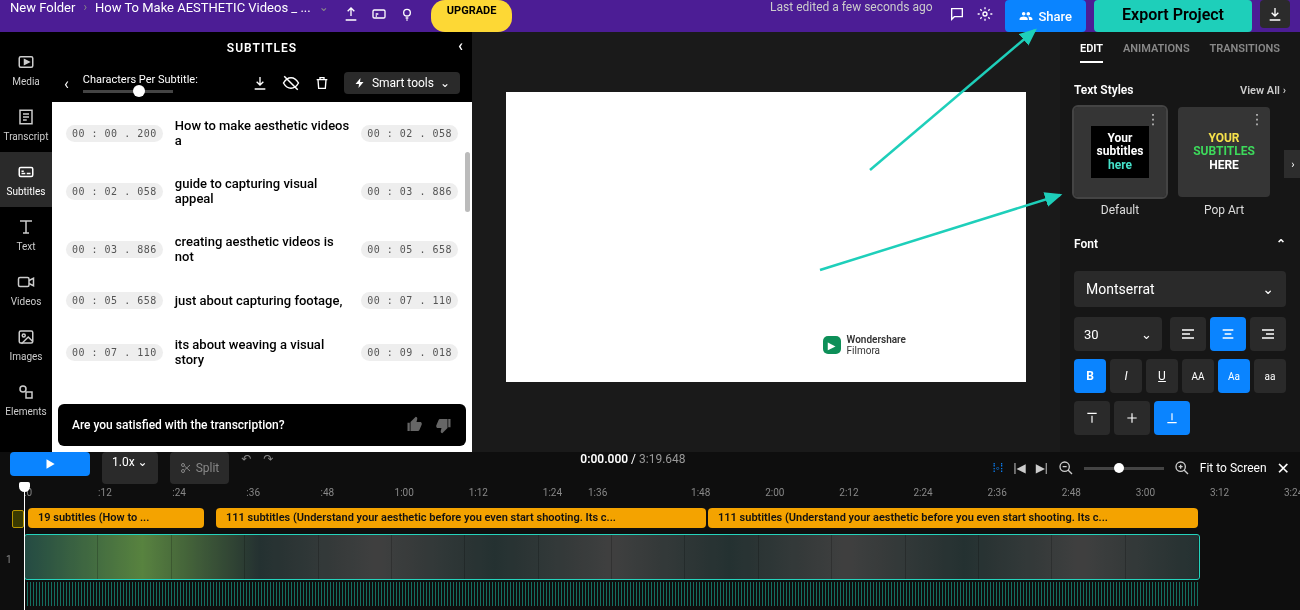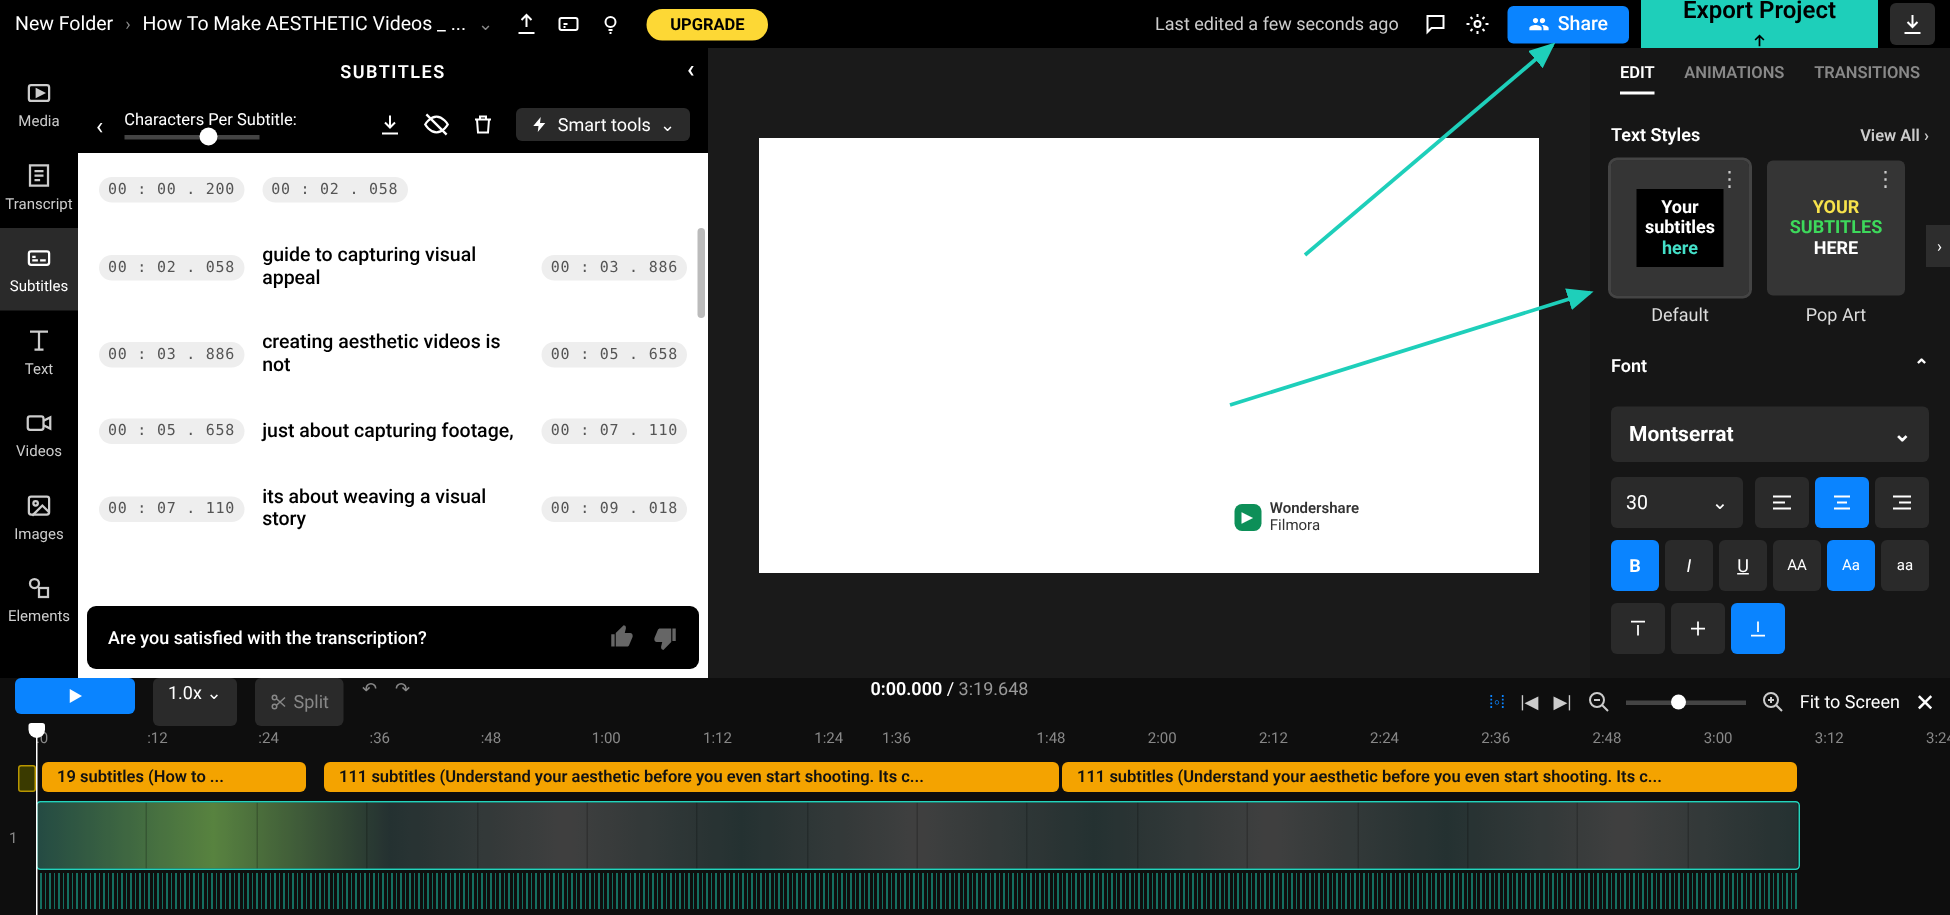--- a/index.html
+++ b/index.html
@@ -1,19 +1,19 @@
 <!DOCTYPE html>
 <html><head>
 <meta charset="utf-8">
 <style>
   * { box-sizing: border-box; margin: 0; padding: 0; font-family: -apple-system, BlinkMacSystemFont, "Segoe UI", Roboto, sans-serif; }
   body { background: #1a1a1a; color: #fff; width: 1300px; height: 610px; overflow: hidden; position: relative; }
 
   
-  .topbar { height: 32px; background: #000000; display: flex; align-items: center; padding: 0 10px; font-size: 13px; }
+  .topbar { height: 32px; background: #4c1d95; display: flex; padding: 0 10px; font-size: 13px; }
   .topbar .crumb { color: #fff; cursor: pointer; }
   .topbar .chev { color: #888; margin: 0 8px; font-size: 12px; }
   .topbar .spacer { flex: 1; }
   .topbar .icon-btn { width: 28px; height: 28px; display:flex; align-items:center; justify-content:center; color:#fff; cursor:pointer; border-radius:4px; }
   .upgrade-btn { background: #fdd835; color:#000; font-weight:700; font-size:11px; padding:4px 16px; border-radius:14px; margin-left:10px; cursor:pointer; }
   .last-edited { color:#ccc; font-size:12px; margin-right:10px; }
   .share-btn { background:#0a84ff; color:#fff; display:flex; align-items:center; gap:6px; padding:5px 14px; border-radius:4px; font-size:13px; font-weight:500; margin-left:6px; cursor:pointer;}
   .export-btn { background:#1ecfba; color:#000; display:flex; align-items:center; gap:6px; padding:5px 28px; border-radius:4px; font-size:16px; font-weight:600; margin-left:8px; cursor:pointer;flex-direction:column;}
   .dl-btn { background:#2b2b2b; border-radius:4px; width:30px; height:28px; display:flex; align-items:center; justify-content:center; margin-left:8px; cursor:pointer;}
 
@@ -67,21 +67,21 @@
   .style-prev .mopt { position:absolute; top:4px; right:6px; color:#ccc; font-size:14px;}
   .sp-inner { text-align:center; font-size:12px; font-weight:700; line-height:1.1;}
   .sp-inner.def { background:#000; color:#fff; padding:6px 6px;}
   .sp-inner.def .h { color:#44e0c9;}
   .sp-inner.pop { color:#fff;}
   .sp-inner.pop .y { color:#f7e24b;}
   .sp-inner.pop .s { color:#3dd95b;}
   .style-label { font-size:12px; color:#ddd;}
   .next-style { position:absolute; right:-2px; top:150px; background:#2d2d2d; width:18px; height:28px; display:flex; align-items:center; justify-content:center; font-size:11px; cursor:pointer;}
 
-  .font-select { background:#2a2a2a; border-radius:4px; padding:10px 12px; font-size:14px; font-weight:700; display:flex; justify-content:space-between; align-items:center; margin:0 14px; cursor:pointer;}
+  .font-select { background:#2a2a2a; border-radius:4px; padding:10px 12px; font-size:14px; font-weight:400; display:flex; justify-content:space-between; align-items:center; margin:0 14px; cursor:pointer;}
   .size-row { display:flex; gap:8px; margin:10px 14px 0;}
   .size-sel { background:#2a2a2a; width:90px; padding:8px 10px; border-radius:4px; display:flex; justify-content:space-between; align-items:center; font-size:13px;}
   .align-grp { display:flex; gap:4px;}
   .tog-btn { width:36px; height:34px; background:#2a2a2a; border-radius:4px; display:flex; align-items:center; justify-content:center; cursor:pointer; font-size:12px;}
   .tog-btn.active { background:#0a84ff; }
   .fmt-row { display:flex; gap:4px; margin:8px 14px 0;}
   .fmt-row2 { display:flex; gap:4px; margin:8px 14px 0;}
 
   
   .timeline-bar { height:32px; background:#0e0e0e; display:flex; padding:0 10px; gap:12px; font-size:12px;}
@@ -276,20 +276,21 @@
         <svg width="12" height="12" viewBox="0 0 24 24" fill="#fff">
             <path d="M13 2L3 14h7l-1 8 10-12h-7z"></path>
           </svg>
         <span>Smart tools</span>
         <span>⌄</span>
       </div>
     </div>
     <div class="sub-list">
       <div class="sub-row">
           <span class="ts">00 : 00 . 200</span>
+          <span class="sub-text">How to make aesthetic videos a</span>
           <span class="ts">00 : 02 . 058</span>
         </div>
       <div class="sub-row">
           <span class="ts">00 : 02 . 058</span>
           <span class="sub-text">guide to capturing visual appeal</span>
           <span class="ts">00 : 03 . 886</span>
         </div>
       <div class="sub-row">
           <span class="ts">00 : 03 . 886</span>
           <span class="sub-text">creating aesthetic videos is not</span>

